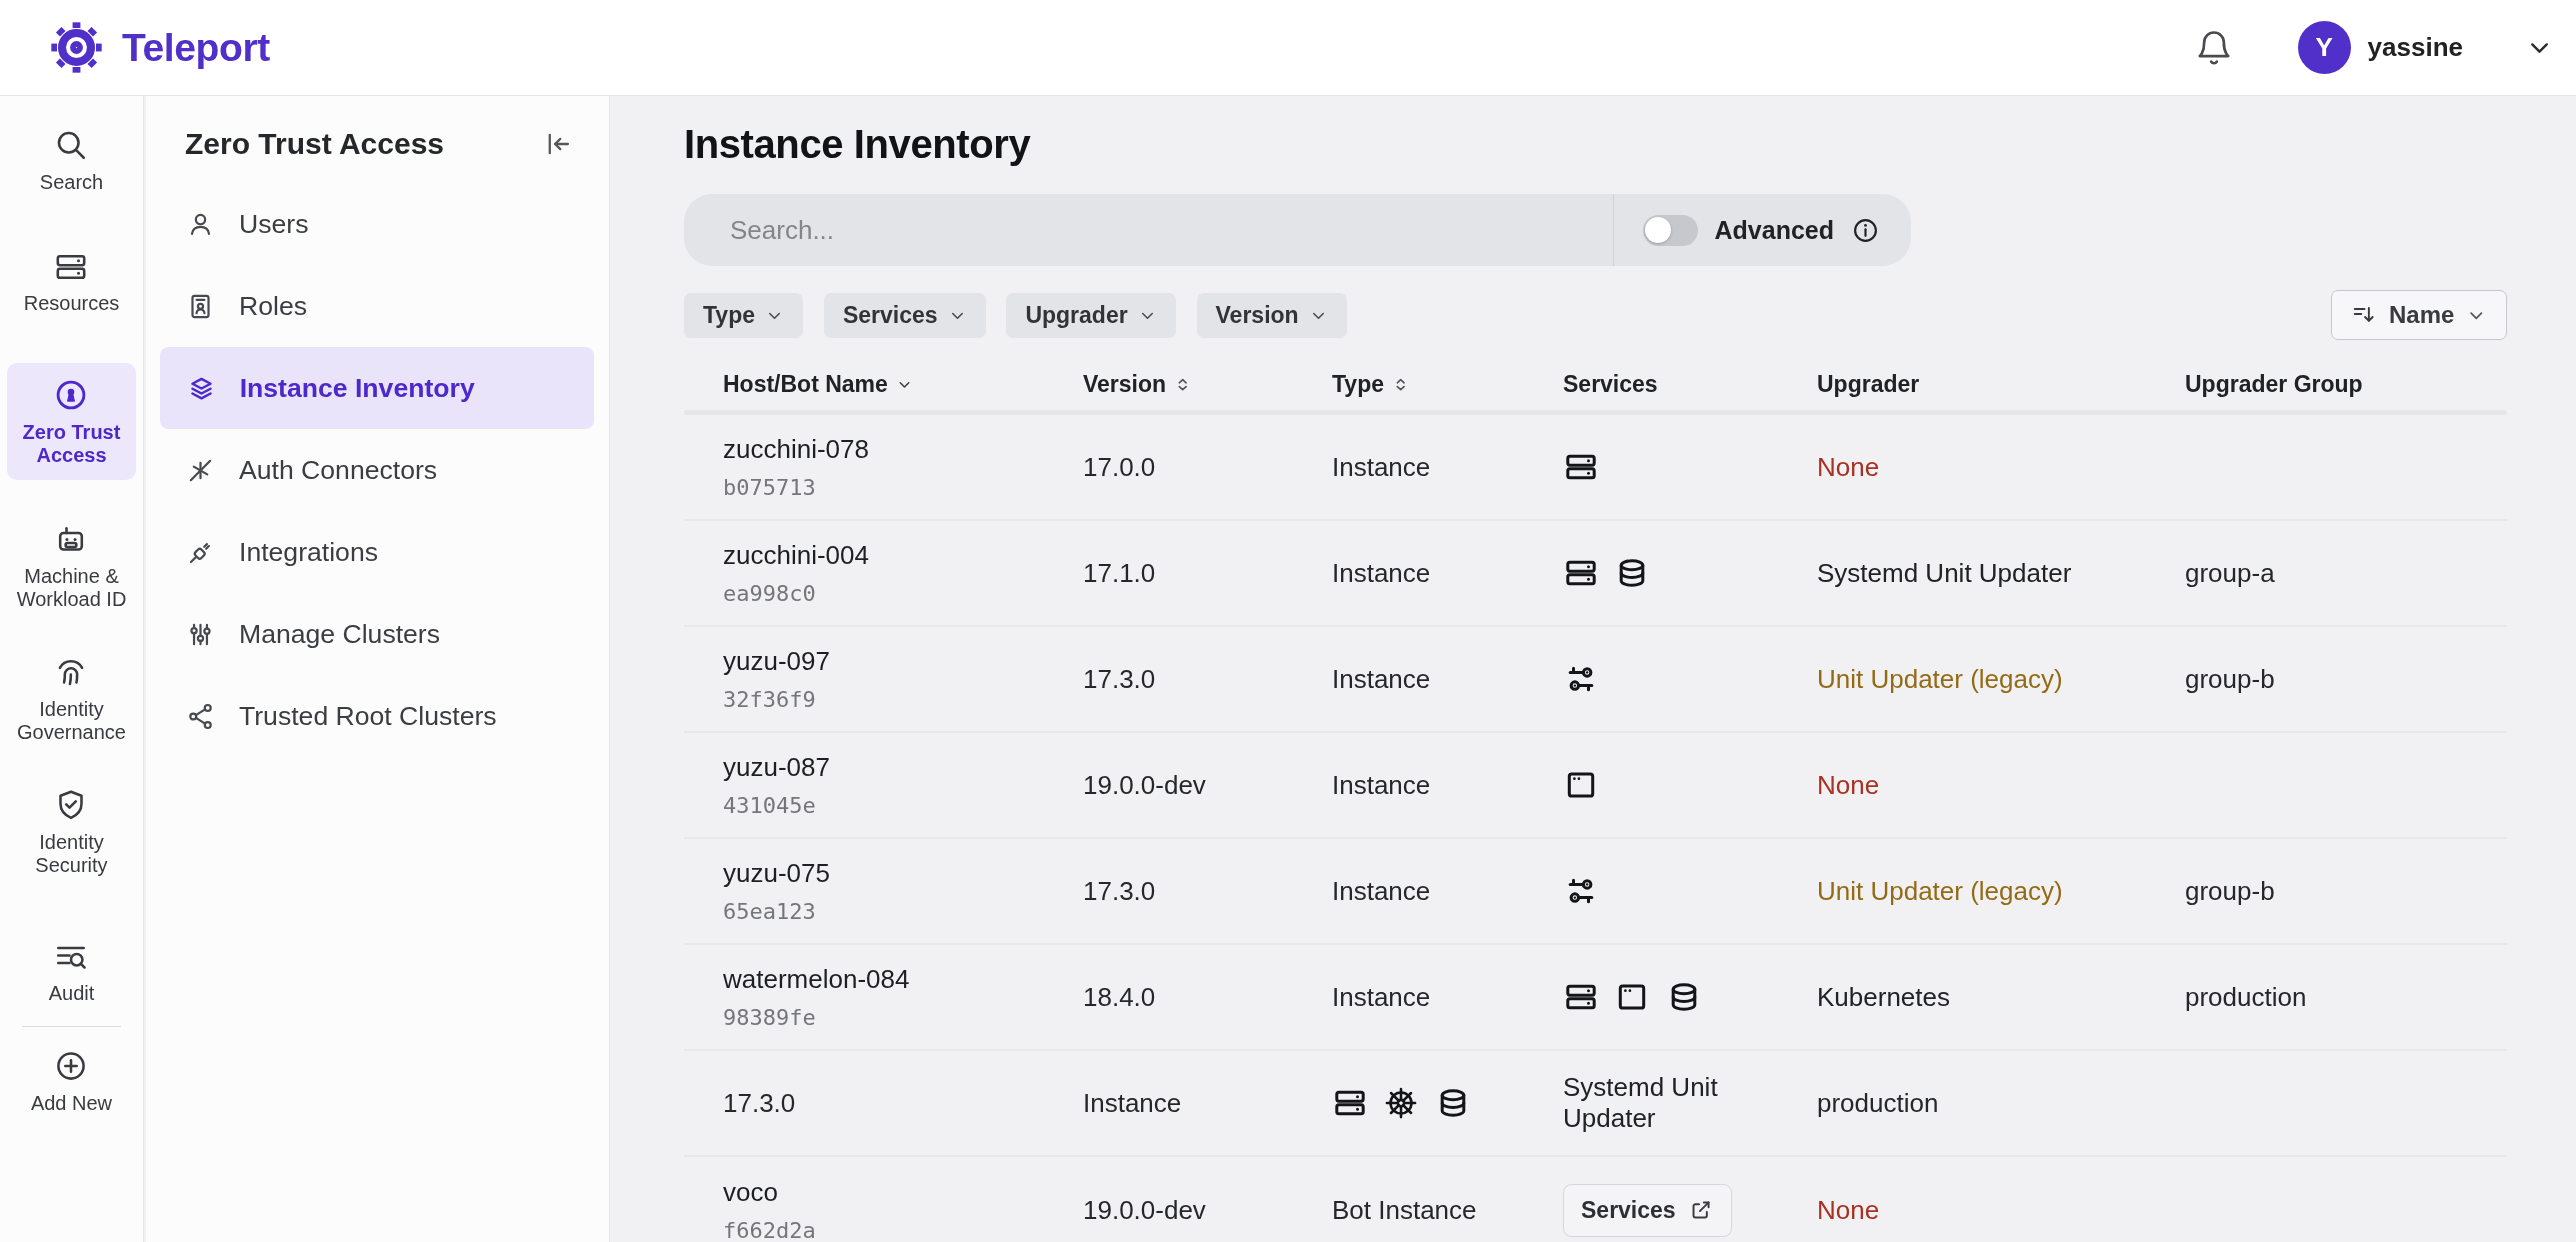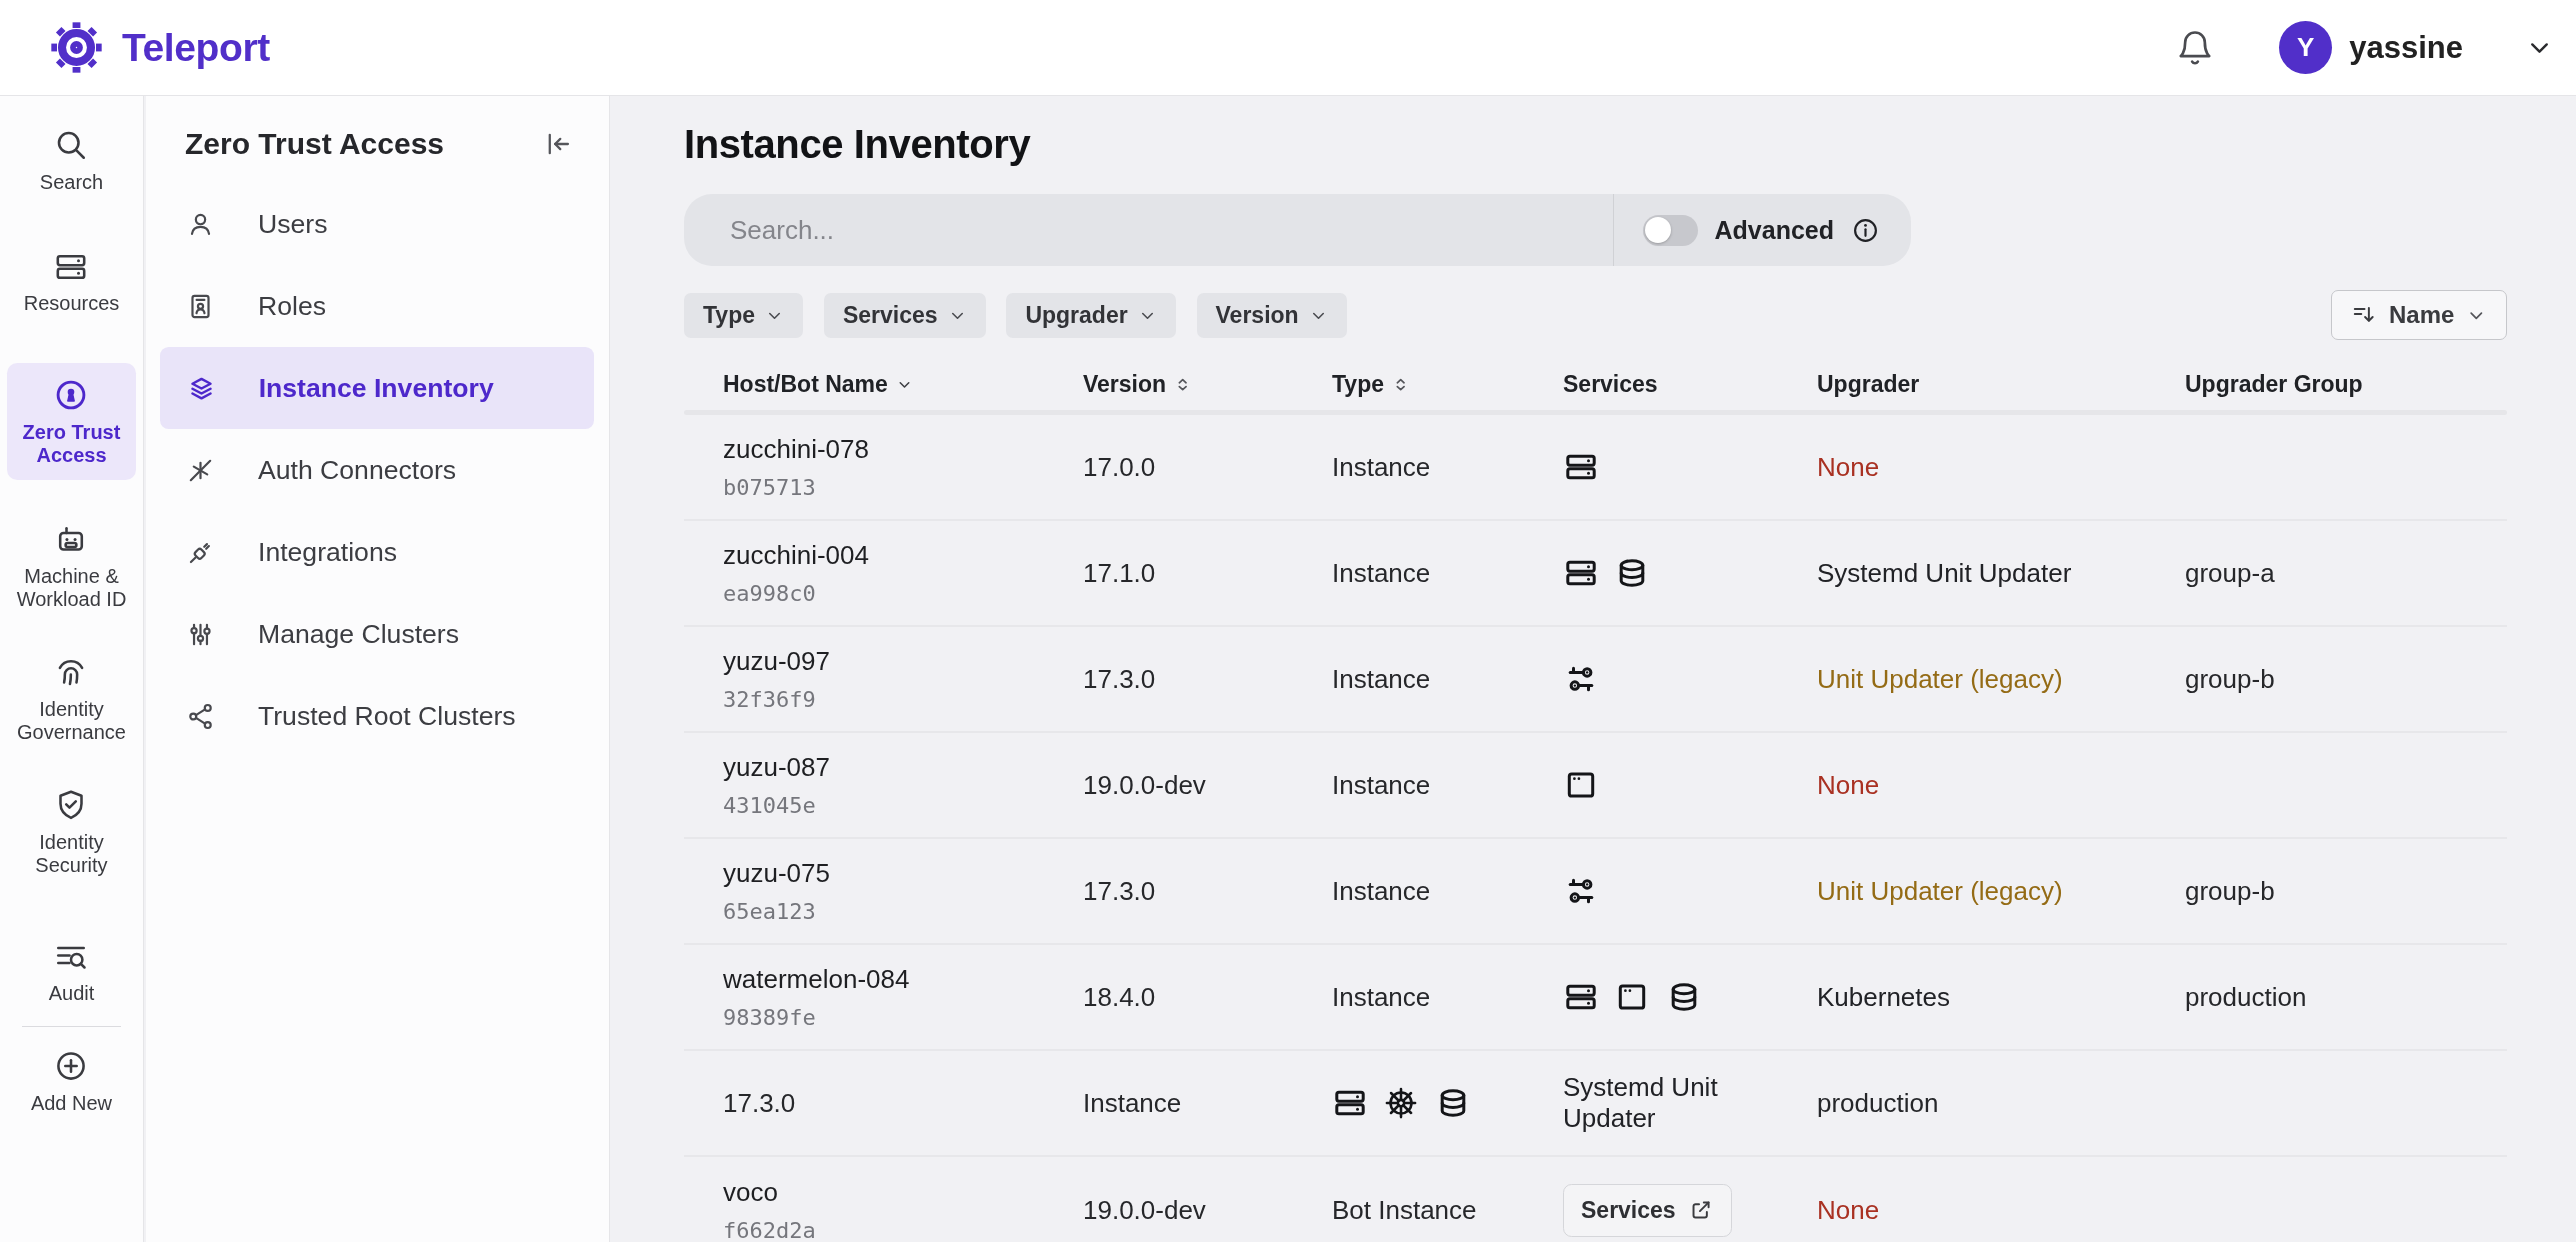--- a/index.html
+++ b/index.html
@@ -22,38 +22,38 @@
   svg{display:block}
   .ic{stroke:currentColor;fill:none;stroke-linecap:round;stroke-linejoin:round}
 
   
   .topbar{position:fixed;left:0;top:0;width:2576px;height:96px;background:#fff;border-bottom:1.7px solid var(--border);display:flex;align-items:center;z-index:10}
   .logo{display:flex;align-items:center;gap:17px;padding-left:48px;cursor:pointer}
   .logo .wordmark{font-size:39px;font-weight:bold;color:var(--purple);letter-spacing:-0.4px}
   .topbar-right{margin-left:auto;display:flex;align-items:center;padding-right:22px}
   .bell-btn{color:#4A4B50;margin-right:65px;background:none;border:none;cursor:pointer}
   .avatar{width:53px;height:53px;border-radius:50%;background:var(--purple);color:#fff;display:flex;align-items:center;justify-content:center;font-size:26px;font-weight:bold;cursor:pointer}
-  .username{margin-left:17px;font-size:31px;font-weight:600;color:#222}
+  .username{margin-left:17px;font-size:26px;font-weight:600;color:#222}
   .user-chevron{margin-left:62px;color:#2A2B2E;background:none;border:none;cursor:pointer}
 
   
   .sidebar{position:fixed;left:0;top:96px;bottom:0;width:144px;background:var(--panel);border-right:1.7px solid var(--border);display:flex;flex-direction:column;align-items:center;padding-top:31px;z-index:5}
   .side-item{width:calc(100% - 13.7px);display:flex;flex-direction:column;align-items:center;gap:7.7px;color:var(--text-soft);font-size:20px;line-height:23px;text-align:center;cursor:pointer;padding:0 3.4px}
   .side-item .lbl{padding:0 1.7px}
   .side-item.active{background:var(--purple-tile);border-radius:10.3px;padding:13.7px 3.4px;color:var(--purple-text);font-weight:600}
   .mb64{margin-bottom:55px}.mb56{margin-bottom:48px}.mb48{margin-bottom:41px}.mb50{margin-bottom:43px}.mb52{margin-bottom:62px}.mb24{margin-bottom:20.6px}
   .side-divider{width:99px;height:1.7px;background:#DBDBDF;margin-bottom:20.6px}
 
   
   .subnav{position:fixed;left:146px;top:96px;bottom:0;width:464px;background:var(--panel);border-right:1.7px solid var(--border);z-index:4}
   .subnav-head{display:flex;align-items:center;justify-content:space-between;padding:31px 34px 0 39px}
   .subnav-title{font-size:30px;font-weight:bold;color:#26272B}
   .collapse-btn{color:#55565B;background:none;border:none;cursor:pointer}
   .subnav-list{list-style:none;margin-top:22px}
-  .subnav-item{height:82px;display:flex;align-items:center;gap:42px;padding-left:39px;font-size:26.6px;color:#3C3D42;cursor:pointer}
+  .subnav-item{height:82px;display:flex;align-items:center;gap:23px;padding-left:39px;font-size:26.6px;color:#3C3D42;cursor:pointer}
   .subnav-item .nico{color:#48494E}
   .subnav-item.active{margin:0 15.4px 0 13.7px;padding-left:26px;background:#E9E4F9;border-radius:8.6px;color:var(--purple-text);font-weight:bold}
   .subnav-item.active .nico{color:var(--purple-text)}
 
   
   .main{position:fixed;left:611px;top:96px;right:0;bottom:0;background:var(--bg-main);padding:24px 69px 0 73px;overflow:hidden}
   .page-title{font-size:40px;line-height:48px;font-weight:bold;color:#121316;letter-spacing:-0.4px}
 
   .searchbar{margin-top:26px;width:1227px;height:72px;background:var(--chip);border-radius:28px;display:flex;align-items:stretch;overflow:hidden}
   .search-input{flex:1;background:transparent;border:none;outline:none;font-family:"Liberation Sans",sans-serif;font-size:26px;color:#303136;padding:0 26px 0 46px}

